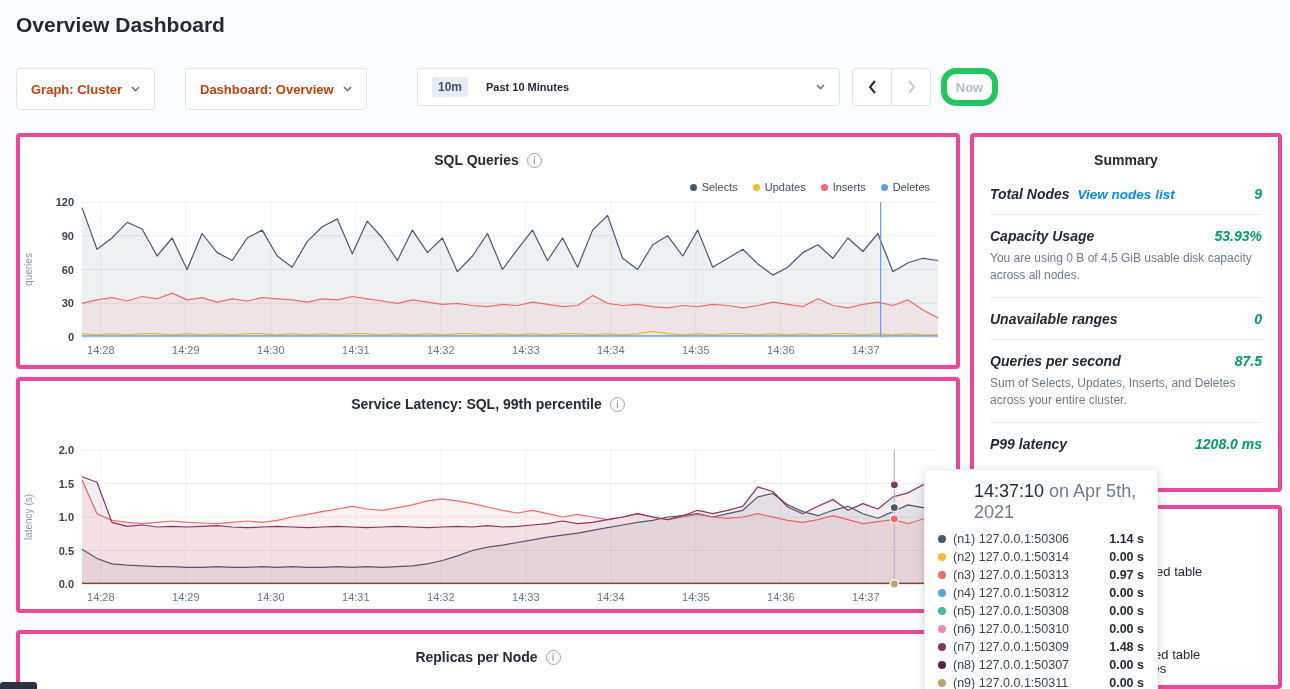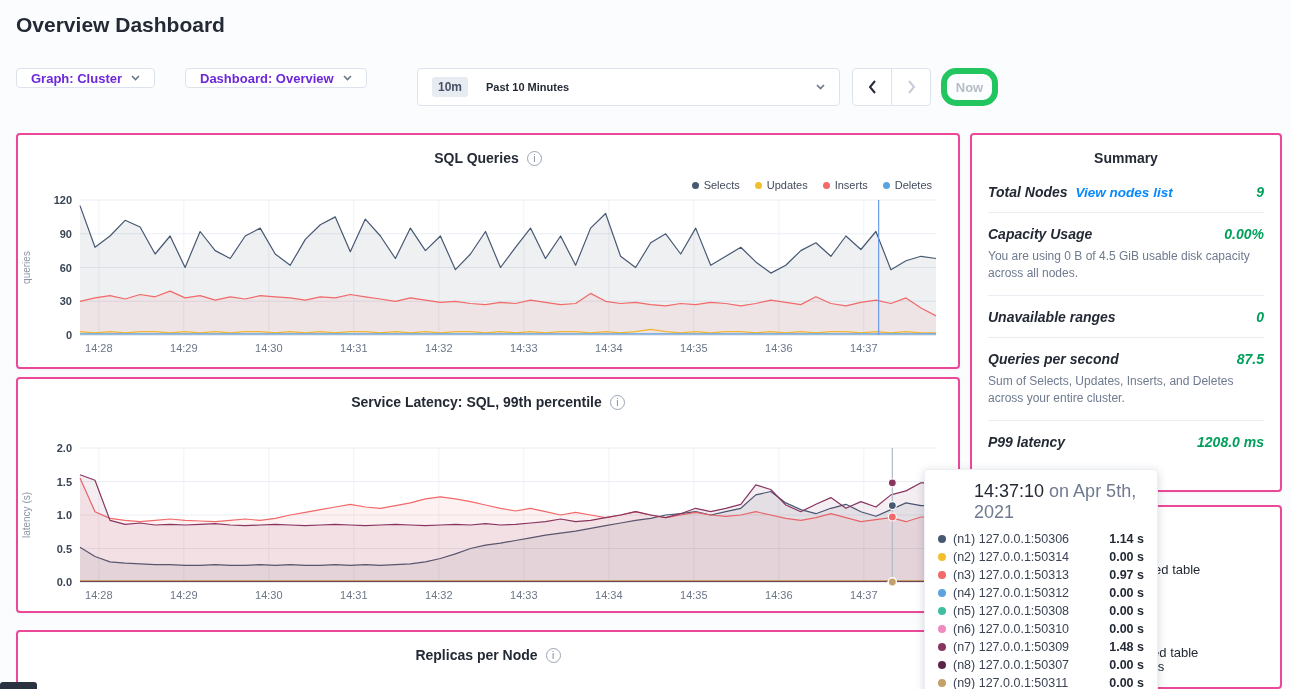--- a/index.html
+++ b/index.html
@@ -5,30 +5,30 @@
   * { box-sizing: border-box; }
   html,body { margin:0; padding:0; }
   body {
     width:1290px; height:689px; position:relative; overflow:hidden;
     background:#fbfcfd; color:#242a35;
     font-family:"Liberation Sans", sans-serif;
   }
   .abs { position:absolute; }
   .card {
     position:absolute; background:#fff;
-    border:2px solid #ec4899; border-radius:4px;
+    border:4px solid #ec4899; border-radius:4px;
     box-shadow:0 1px 2px rgba(50,60,80,.05);
   }
   .page-title { left:16px; top:13px; font-size:21px; font-weight:600; color:#242a35; }
 
   
   .dropdown {
-    position:absolute; height:20px; display:flex; align-items:center; gap:9px;
+    position:absolute; height:42px; display:flex; align-items:center; gap:9px;
     padding:0 14px; background:#fff; border:1px solid #dde3ec; border-radius:4px;
-    font-size:13px; font-weight:700; color:#6d28d9; cursor:pointer;
+    font-size:13px; font-weight:700; color:#c2410c; cursor:pointer;
   }
   .chev { width:9px; height:6px; }
   .chev polyline { fill:none; stroke:#6b7688; stroke-width:1.6; }
   .time-picker {
     position:absolute; left:417px; top:68px; width:423px; height:38px;
     background:#fff; border:1px solid #dde3ec; border-radius:4px;
     display:flex; align-items:center; padding:0 14px; gap:18px; cursor:pointer;
   }
   .time-badge {
     background:#e7ebf2; border-radius:3px; padding:3px 6px;
@@ -268,21 +268,21 @@
   <div class="sum-row" style="border-top:none; padding-top:6px;">
     <div class="sum-line">
       <span class="sum-label">Total Nodes</span>
       <span class="sum-link">View nodes list</span>
       <span class="sum-value">9</span>
     </div>
   </div>
   <div class="sum-row">
     <div class="sum-line">
       <span class="sum-label">Capacity Usage</span>
-      <span class="sum-value">0.00%</span>
+      <span class="sum-value">53.93%</span>
     </div>
     <div class="sum-desc">You are using 0 B of 4.5 GiB usable disk capacity across all nodes.</div>
   </div>
   <div class="sum-row">
     <div class="sum-line">
       <span class="sum-label">Unavailable ranges</span>
       <span class="sum-value">0</span>
     </div>
   </div>
   <div class="sum-row">

